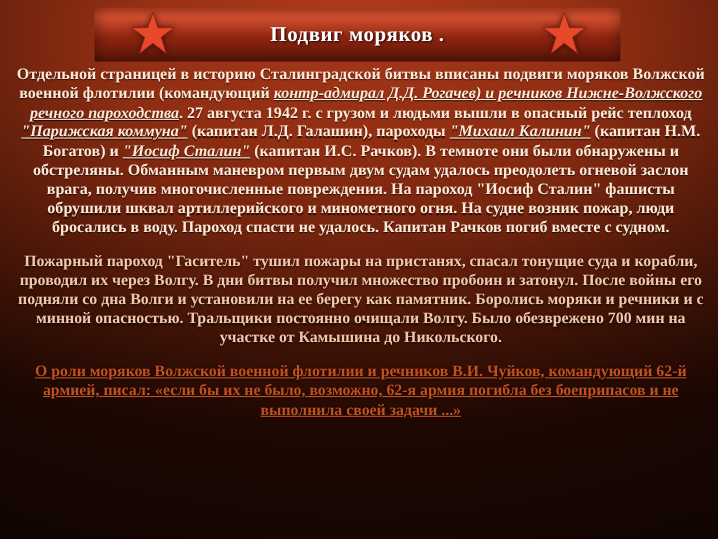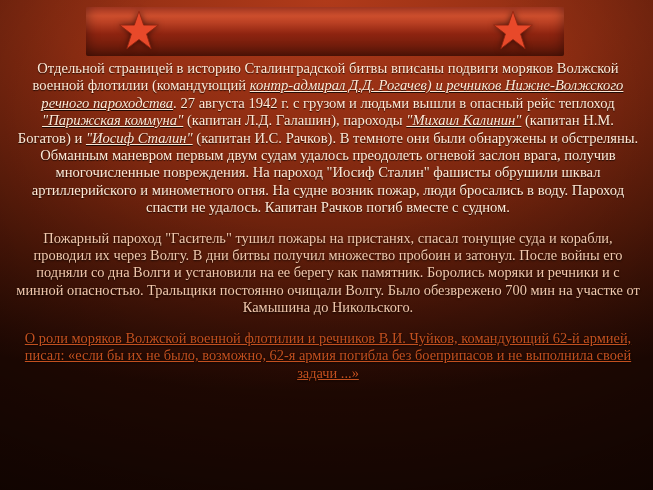--- a/index.html
+++ b/index.html
@@ -74,20 +74,21 @@
     z-index: 2;
     text-align: center;
   }
   .para {
     color: #ffe9d6;
     font-size: 14.4px;
     line-height: 17.4px;
     text-align: center;
     text-shadow: 0 1px 1px rgba(0,0,0,0.75);
     margin: 0 0 13px 0;
+    font-weight: bold;
   }
   .para.p1 { font-size: 14.6px; }
   .para.p2 { color: #f2c8ad; text-shadow: 0 1px 2px rgba(0,0,0,0.8); }
   .para.p3 {
     color: #c3501f;
     text-shadow: 0 1px 2px rgba(0,0,0,0.7);
     text-decoration: underline;
   }
   .it { font-style: italic; }
   .u  { text-decoration: underline; }
@@ -99,20 +100,21 @@
 
   <div class="title-banner"></div>
 
   <svg class="star star-left" viewBox="0 0 100 100">
     <polygon points="50,3 61,36 96,36 68,57 79,92 50,70 21,92 32,57 4,36 39,36" fill="#e8492a" stroke="#8e2410" stroke-width="2"></polygon>
   </svg>
   <svg class="star star-right" viewBox="0 0 100 100">
     <polygon points="50,3 61,36 96,36 68,57 79,92 50,70 21,92 32,57 4,36 39,36" fill="#e8492a" stroke="#8e2410" stroke-width="2"></polygon>
   </svg>
 
+  <div class="title-text" style="left:86px;top:7px;">Подвиг моряков .</div>
 
   <div class="body-wrap">
 
     <p class="para p1"><span>Отдельной страницей в историю Сталинградской битвы вписаны подвиги моряков Волжской военной флотилии (командующий </span><span class="it u">контр-адмирал Д.Д. Рогачев) и речников Нижне-Волжского речного пароходства</span><span>. 27 августа 1942 г. с грузом и людьми вышли в опасный рейс теплоход </span><span class="it u">"Парижская коммуна"</span><span> (капитан Л.Д. Галашин), пароходы </span><span class="it u">"Михаил Калинин"</span><span> (капитан Н.М. Богатов) и </span><span class="it u">"Иосиф Сталин"</span><span> (капитан И.С. Рачков). В темноте они были обнаружены и обстреляны. Обманным маневром первым двум судам удалось преодолеть огневой заслон врага, получив многочисленные повреждения. На пароход "Иосиф Сталин" фашисты обрушили шквал артиллерийского и минометного огня. На судне возник пожар, люди бросались в воду. Пароход спасти не удалось. Капитан Рачков погиб вместе с судном.</span></p>
 
     <p class="para p2">Пожарный пароход "Гаситель" тушил пожары на пристанях, спасал тонущие суда и корабли, проводил их через Волгу. В дни битвы получил множество пробоин и затонул. После войны его подняли со дна Волги и установили на ее берегу как памятник. Боролись моряки и речники и с минной опасностью. Тральщики постоянно очищали Волгу. Было обезврежено 700 мин на участке от Камышина до Никольского.</p>
 
     <p class="para p3">О роли моряков Волжской военной флотилии и речников В.И. Чуйков, командующий 62-й армией, писал: «если бы их не было, возможно, 62-я армия погибла без боеприпасов и не выполнила своей задачи ...»</p>
 
   </div>

